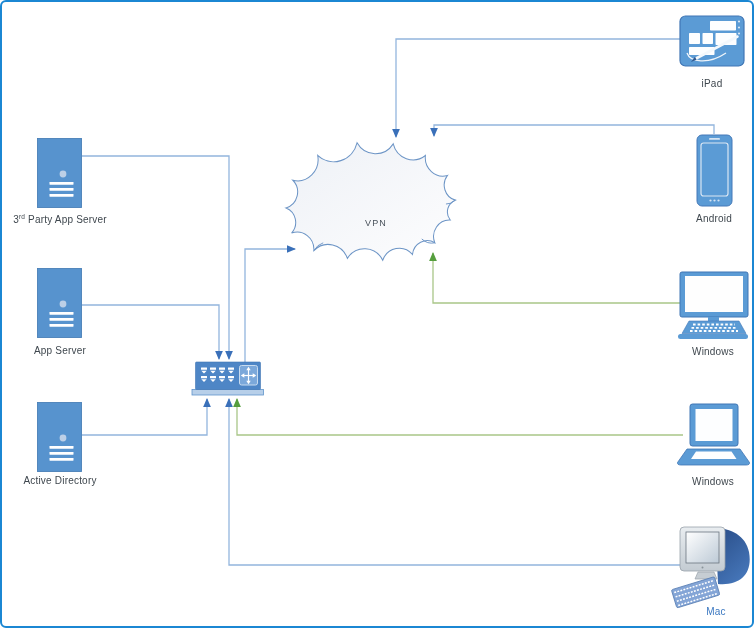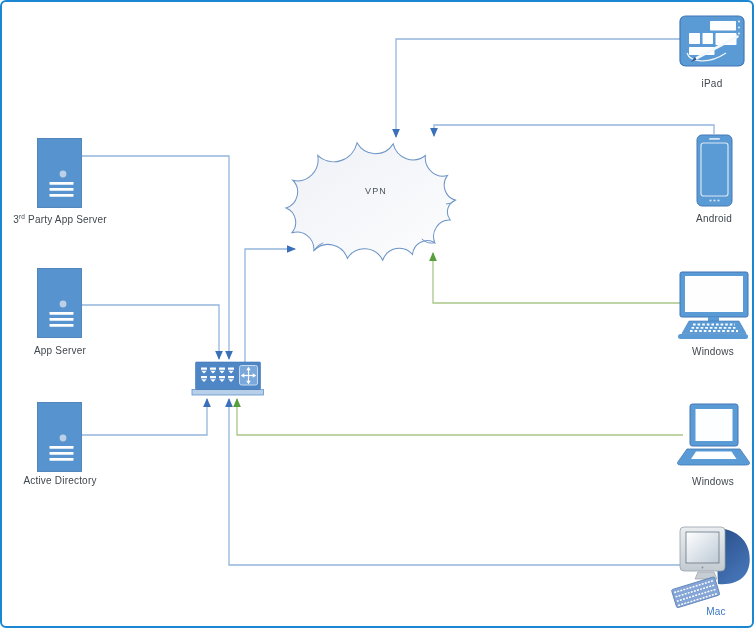--- a/index.html
+++ b/index.html
@@ -238,20 +238,20 @@
           <line x1="-20" y1="3.5" x2="21" y2="3.5" stroke="#ffffff" stroke-width="1.5" stroke-dasharray="1.9 1.3"></line>
           <line x1="-20" y1="8" x2="21" y2="8" stroke="#ffffff" stroke-width="1.5" stroke-dasharray="1.9 1.3"></line>
         </g>
       </g>
     </g>
   </svg>
 
   <div class="node-label" style="left:58px;top:211px"><span>3</span><sup>rd</sup><span> Party App Server</span></div>
   <div class="node-label" style="left:58px;top:343px">App Server</div>
   <div class="node-label" style="left:58px;top:473px">Active Directory</div>
-  <div class="cloud-label" style="left:374px;top:184px">VPN</div>
+  <div class="cloud-label" style="left:374px;top:216px">VPN</div>
   <div class="node-label" style="left:710px;top:76px">iPad</div>
   <div class="node-label" style="left:712px;top:211px">Android</div>
   <div class="node-label" style="left:711px;top:344px">Windows</div>
   <div class="node-label" style="left:711px;top:474px">Windows</div>
   <div class="node-label mac-label" style="left:714px;top:604px">Mac</div>
 
 </div>
 
 </body></html>

